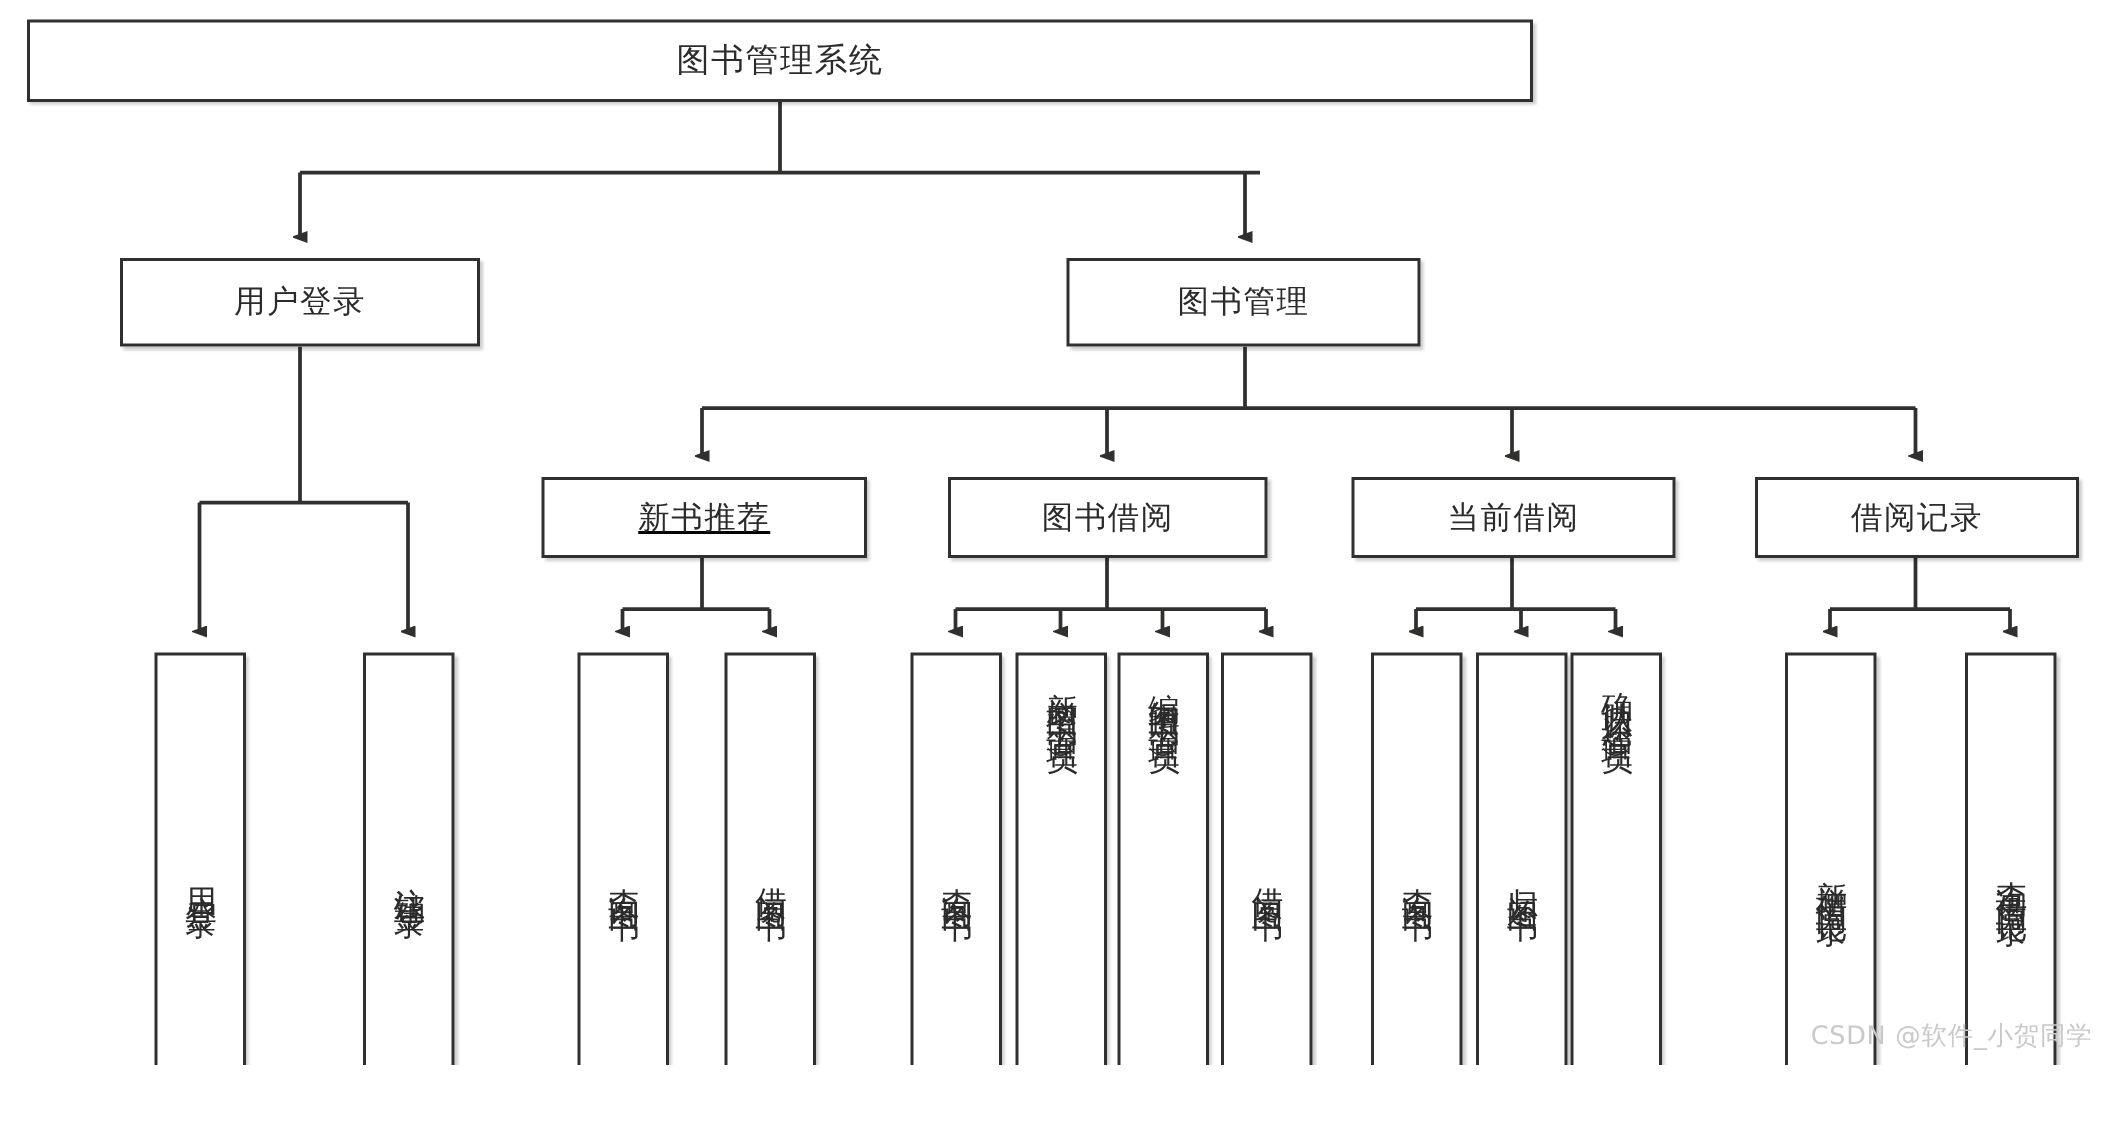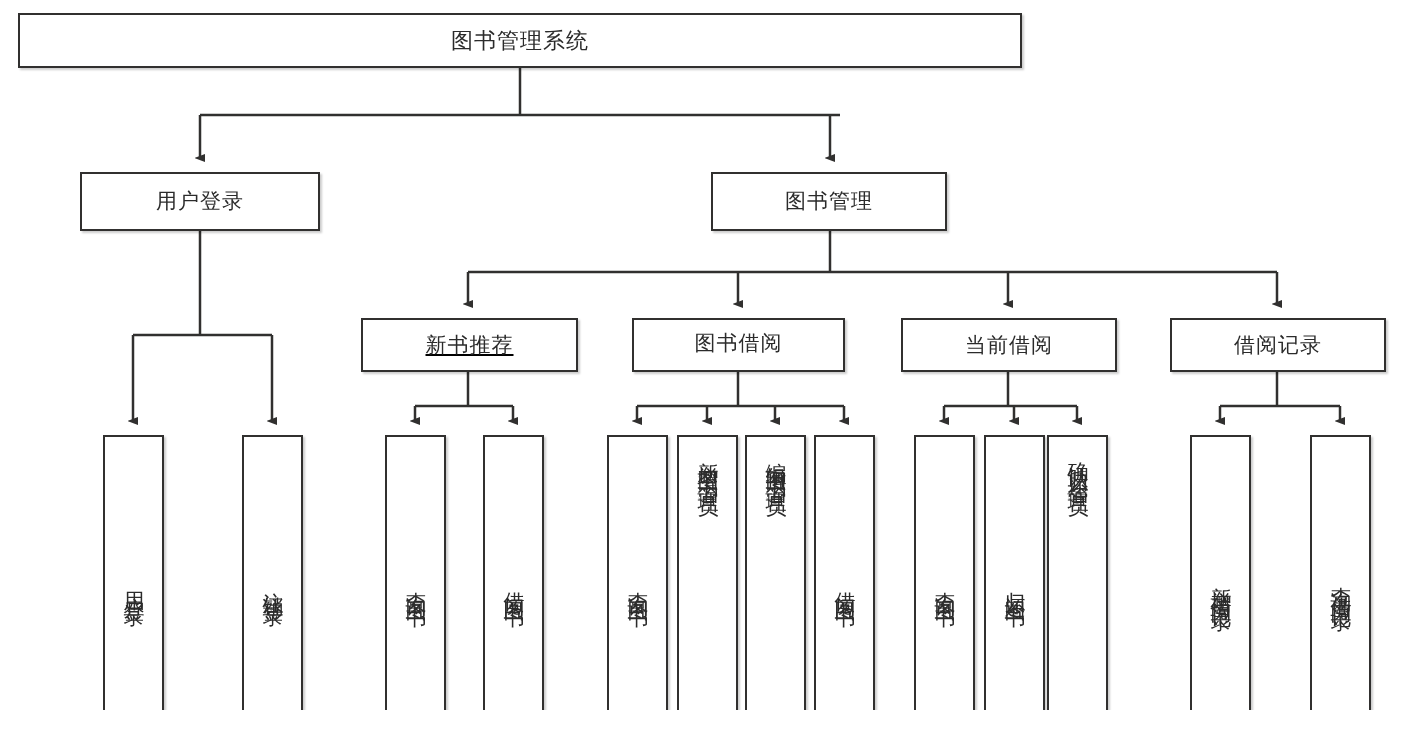--- a/index.html
+++ b/index.html
@@ -136,21 +136,21 @@
   <div class="node" style="left:80px; top:172px; width:240px; height:59px;">
     <span class="node-label">用户登录</span>
   </div>
   <div class="node" style="left:711px; top:172px; width:236px; height:59px;">
     <span class="node-label">图书管理</span>
   </div>
 
   <div class="node" style="left:361px; top:318px; width:217px; height:54px;text-decoration:underline;">
     <span class="node-label">新书推荐</span>
   </div>
-  <div class="node" style="left:632px; top:318px; width:213px; height:54px;font-family:Liberation Mono, monospace;">
+  <div class="node" style="left:632px; top:318px; width:213px; height:54px;">
     <span class="node-label">图书借阅</span>
   </div>
   <div class="node" style="left:1170px; top:318px; width:216px; height:54px;">
     <span class="node-label">借阅记录</span>
   </div>
   <div class="node" style="left:901px; top:318px; width:216px; height:54px;">
     <span class="node-label">当前借阅</span>
   </div>
 
   <div class="node vertical centered" style="left:103px; top:435px; width:61px; height:300px;">
@@ -190,14 +190,15 @@
     <span class="node-label">确认归还（管理员）</span>
   </div>
 
   <div class="node vertical centered" style="left:1190px; top:435px; width:61px; height:300px;">
     <span class="node-label">新增借阅记录</span>
   </div>
   <div class="node vertical centered" style="left:1310px; top:435px; width:61px; height:300px;">
     <span class="node-label">查询借阅记录</span>
   </div>
 
+  <div id="watermark">CSDN @软件_小贺同学</div>
 
 </div>
 
 </body></html>

